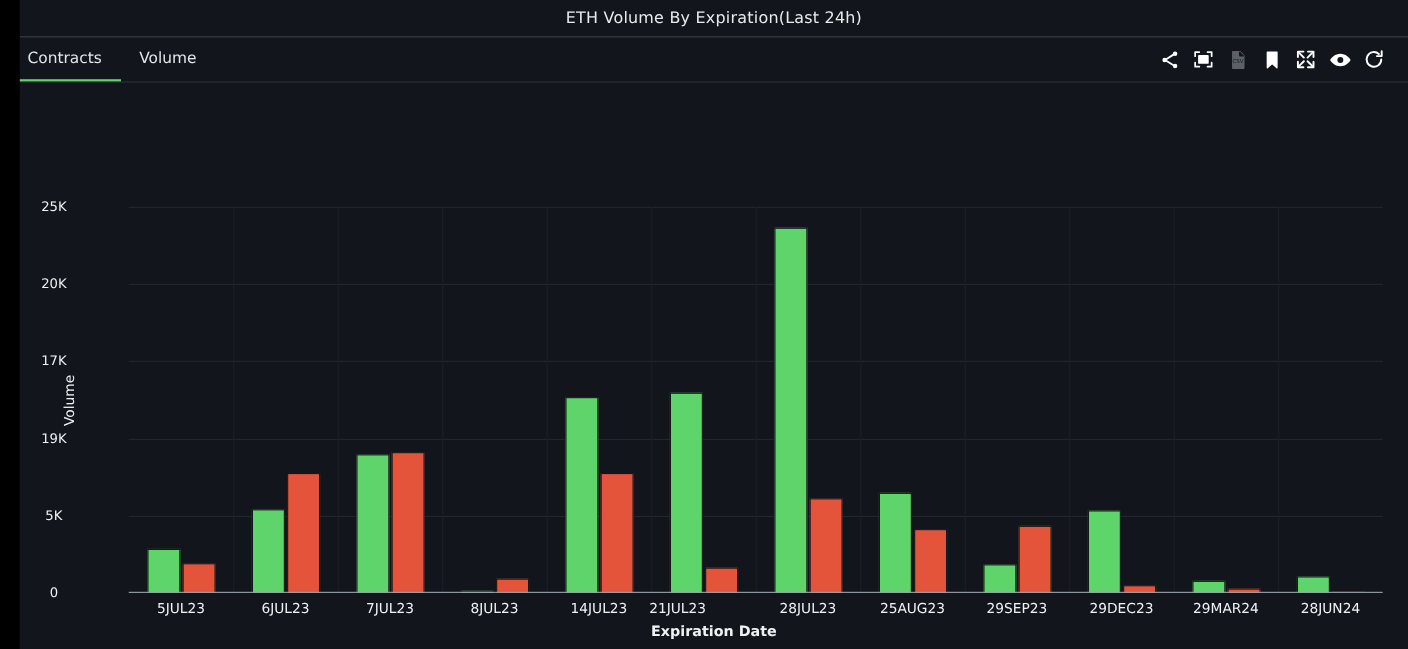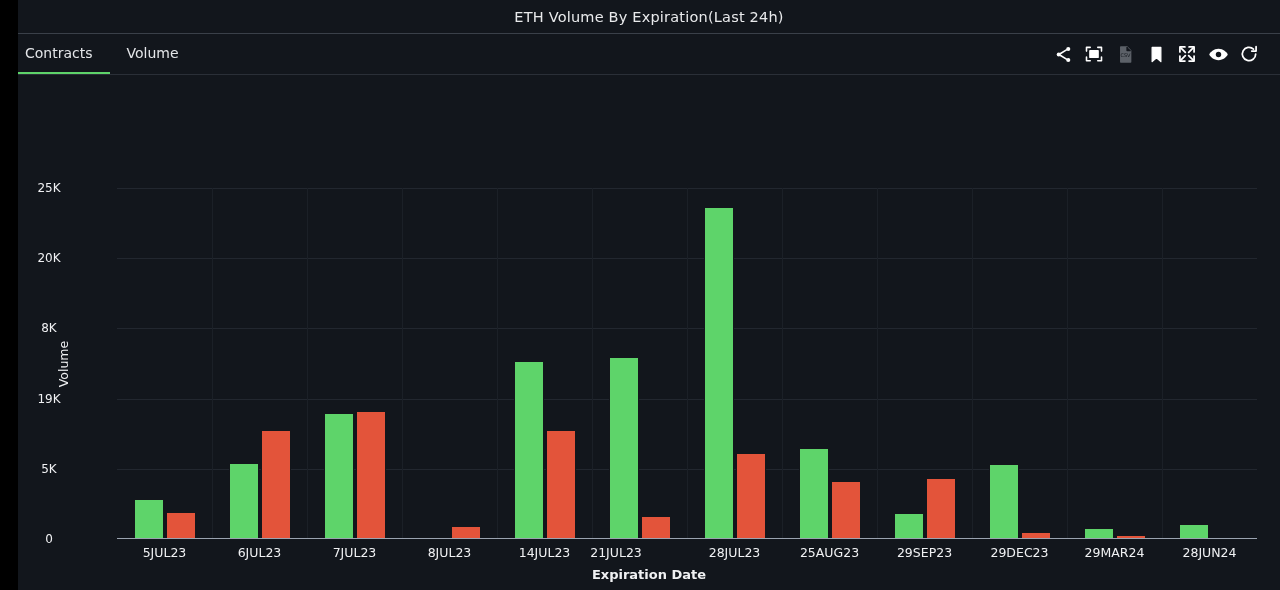--- a/index.html
+++ b/index.html
@@ -216,21 +216,21 @@
           <div class="vgrid" style="left: 665px;"></div>
           <div class="vgrid" style="left: 760px;"></div>
           <div class="vgrid" style="left: 855px;"></div>
           <div class="vgrid" style="left: 950px;"></div>
           <div class="vgrid" style="left: 1045px;"></div>
         </div>
       <div id="yticks">
           <div class="ytick" style="top: 351px;">0</div>
           <div class="ytick" style="top: 280.8px;">5K</div>
           <div class="ytick" style="top: 210.6px;">19K</div>
-          <div class="ytick" style="top: 140.4px;">8K</div>
+          <div class="ytick" style="top: 140.4px;">17K</div>
           <div class="ytick" style="top: 70.2px;">20K</div>
           <div class="ytick" style="top: 0px;">25K</div>
         </div>
       <div class="groups" id="groups">
           <div class="group">
             <div class="bar calls" title="Calls 5JUL23: 2850" style="height: 40.014px; background: rgb(94, 212, 106);"></div>
             <div class="bar puts" title="Puts 5JUL23: 1950" style="height: 27.378px; background: rgb(227, 84, 58);"></div>
           </div>
           <div class="group">
             <div class="bar calls" title="Calls 6JUL23: 5400" style="height: 75.816px; background: rgb(94, 212, 106);"></div>

